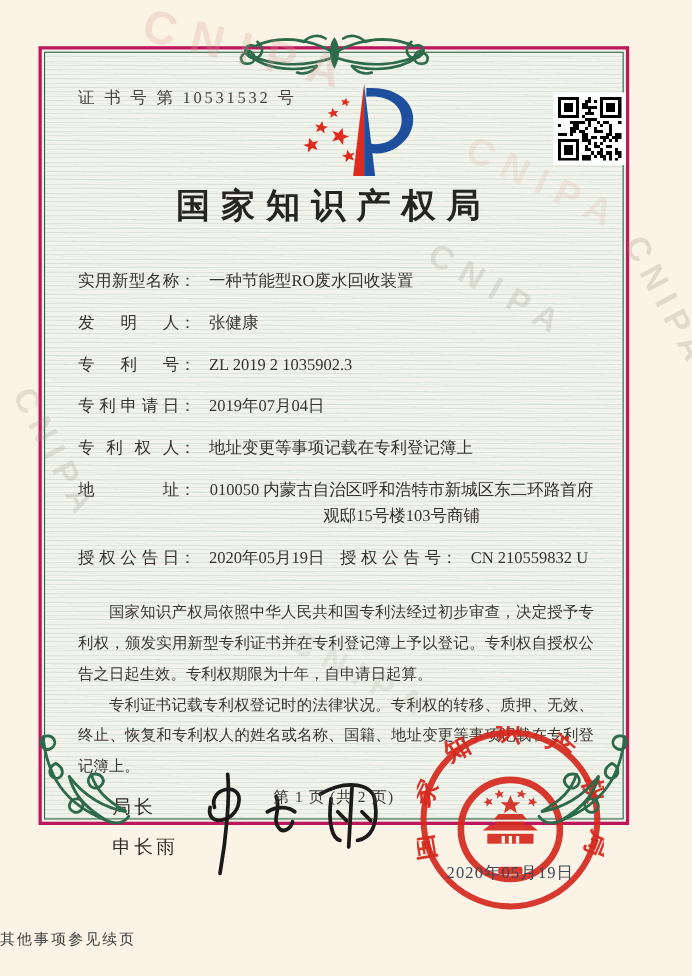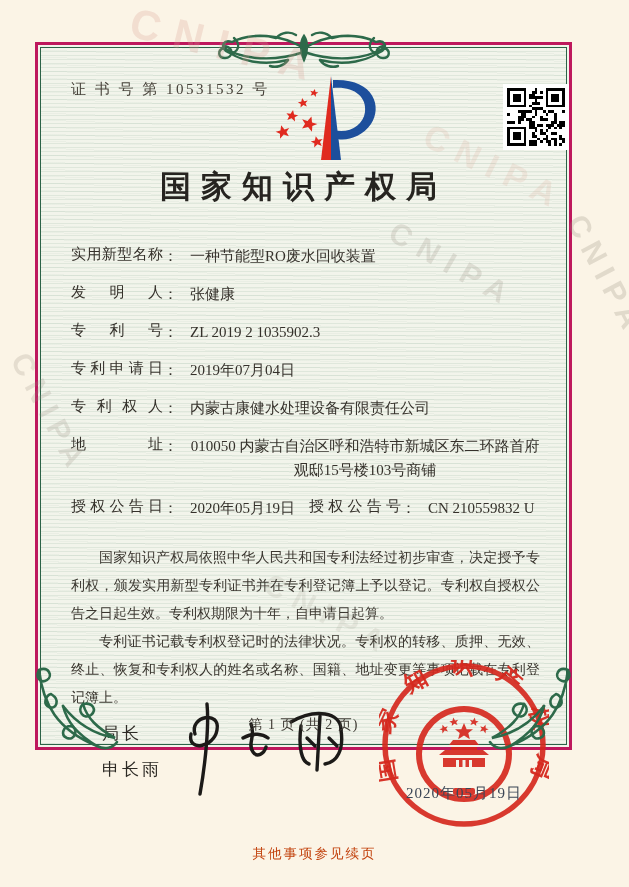--- a/index.html
+++ b/index.html
@@ -40,38 +40,38 @@
   .wm6 { left:418px; top:148px; font-size:34px; letter-spacing:10px; color:rgba(216,158,146,.18); transform:rotate(26deg); }
   
   .cert-no { position:absolute; left:30px; top:32px; font-size:15px; letter-spacing:2.5px; color:#47423a; }
   .logo { position:absolute; left:224px; top:24px; width:128px; height:92px; }
   .qr   { position:absolute; left:462px; top:36px; width:66px; height:66px; background:#fff; padding:4px; }
   .qr svg { width:100%; height:100%; display:block; }
   .title { position:absolute; top:118px; left:0; width:100%; text-align:center;
            font-size:31px; font-weight:bold; letter-spacing:10px; color:#262420; }
   .main { position:absolute; left:30px; right:26px; top:196px; font-size:15px; }
   .frow { display:flex; align-items:flex-start; margin-bottom:14px; line-height:24px; }
-  .flabel { display:inline-block; width:92px; text-align:justify; text-align-last:justify; flex:0 0 92px;font-family:Liberation Mono, monospace; }
+  .flabel { display:inline-block; width:92px; text-align:justify; text-align-last:justify; flex:0 0 92px; }
   .fcolon { flex:0 0 auto; }
   .fvalue { margin-left:12px; }
   .frow-wide .fvalue { flex:1 1 auto;text-align:center; }
   .pairgap { margin-left:14px; }
   .paras { margin-top:24px; }
   .paras p { text-indent:2em; text-align:justify; font-size:14px; line-height:28px; color:#3a362f; }
   
   .signer { position:absolute; left:50px; top:668px; font-size:17px; line-height:36px; letter-spacing:3px; color:#2e2b26;margin-left:11px; }
   .signature { position:absolute; left:118px; top:646px; width:210px; height:110px; }
   .seal { position:absolute; left:338px; top:612px; width:170px; height:170px; }
   .seal svg { width:100%; height:100%; }
   .seal-date { position:absolute; left:330px; top:736px; width:186px; text-align:center;
                font-size:15px; letter-spacing:1px; color:#3c4656; }
   .page-info { position:absolute; bottom:10px; left:0; width:100%; text-align:center;
                font-size:14px; color:#3e3a33; letter-spacing:1px; }
-  .footer-note { position:absolute; top:845px; left:0; width:100%; text-align:center;
-                 font-size:13.5px; letter-spacing:2px; color:#c2410c; }
+  .footer-note { position:absolute; top:845px; left:0; width:100%; 
+                 font-size:13.5px; letter-spacing:2px; color:#404040; }
 </style>
 </head>
 <body>
 
 <div class="wm wm1">CNIPA</div>
 <div class="wm wm2">CNIPA</div>
 <div class="wm wm3">CNIPA</div>
 <div class="wm wm4">CNIPA</div>
 <div class="wm wm5">CNIPA</div>
 <div class="wm wm6">CNIPA</div>
@@ -246,21 +246,21 @@
         <span class="fvalue">ZL 2019 2 1035902.3</span>
       </div>
       <div class="frow">
         <span class="flabel">专利申请日</span>
           <span class="fcolon">：</span>
         <span class="fvalue">2019年07月04日</span>
       </div>
       <div class="frow">
         <span class="flabel">专利权人</span>
           <span class="fcolon">：</span>
-        <span class="fvalue">内蒙古康健水处理设备有限责任公司</span>
+        <span class="fvalue">地址变更等事项记载在专利登记簿上</span>
       </div>
       <div class="frow frow-wide">
         <span class="flabel">地址</span>
           <span class="fcolon">：</span>
         <span class="fvalue">010050 内蒙古自治区呼和浩特市新城区东二环路首府观邸15号楼103号商铺</span>
       </div>
       <div class="frow">
         <span class="flabel">授权公告日</span>
           <span class="fcolon">：</span>
         <span class="fvalue">2020年05月19日</span>

